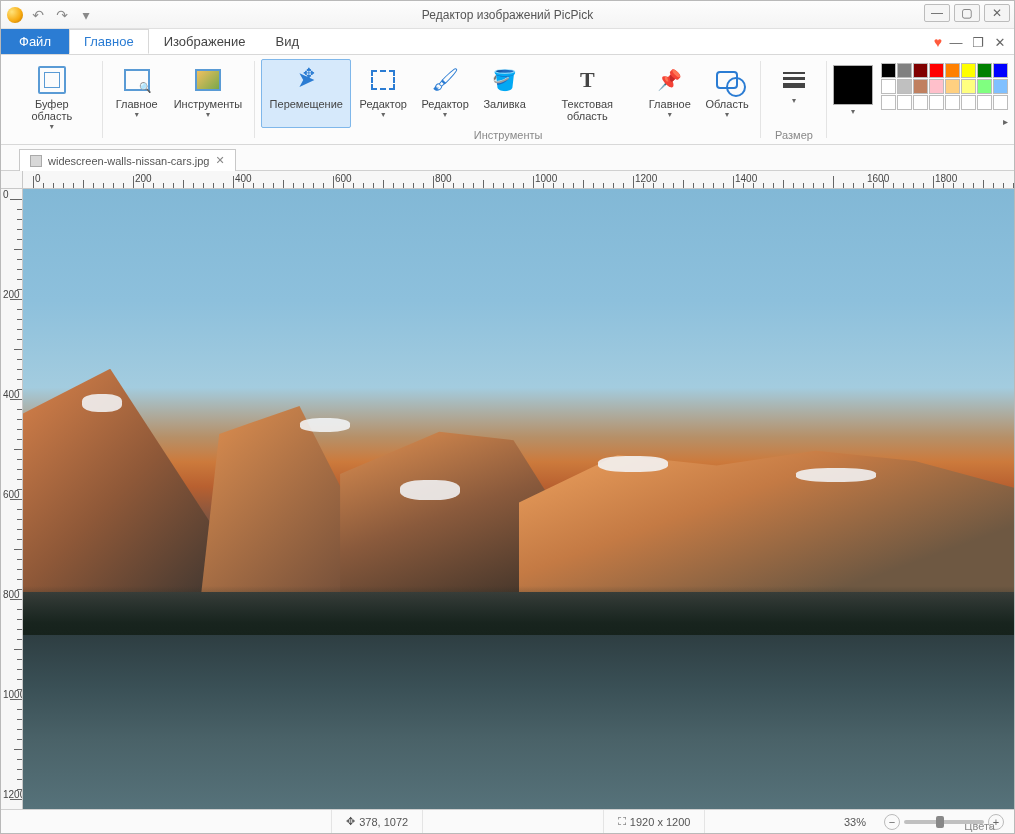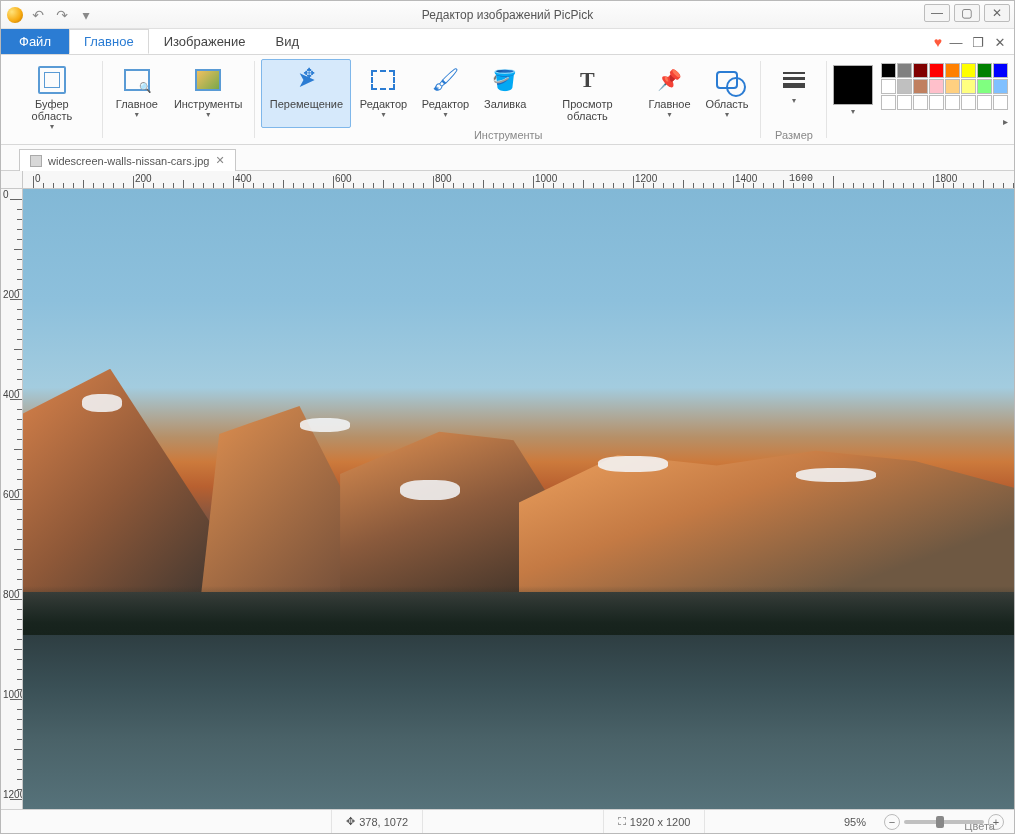--- a/index.html
+++ b/index.html
@@ -176,21 +176,21 @@
         <div class="rbtn">
           <div class="ico">
               <div class="i-fill">🪣</div>
             </div>
           <div class="lbl">Заливка</div>
         </div>
         <div class="rbtn">
           <div class="ico">
               <div class="i-text">T</div>
             </div>
-          <div class="lbl">Просмотр
+          <div class="lbl">Текстовая
 область</div>
         </div>
         <div class="rbtn">
           <div class="ico">
               <div class="i-stamp">📌</div>
             </div>
           <div class="lbl">Главное</div>
           <div class="dd">▾</div>
         </div>
         <div class="rbtn">
@@ -352,21 +352,21 @@
           <div class="tick minor" style="left: 720px; height: 5px;"></div>
           <div class="tick minor" style="left: 730px; height: 5px;"></div>
           <div class="tick minor" style="left: 740px; height: 5px;"></div>
           <div class="tick minor" style="left: 750px; height: 5px;"></div>
           <div class="tick minor" style="left: 760px; height: 8px;"></div>
           <div class="tick minor" style="left: 770px; height: 5px;"></div>
           <div class="tick minor" style="left: 780px; height: 5px;"></div>
           <div class="tick minor" style="left: 790px; height: 5px;"></div>
           <div class="tick minor" style="left: 800px; height: 5px;"></div>
           <div class="tick" style="left: 810px;"></div>
-          <div class="tick-label" style="left: 764px; font-family: Liberation Mono, monospace;">1600</div>
+          <div class="tick-label" style="left: 842px;">1600</div>
           <div class="tick minor" style="left: 820px; height: 5px;"></div>
           <div class="tick minor" style="left: 830px; height: 5px;"></div>
           <div class="tick minor" style="left: 840px; height: 5px;"></div>
           <div class="tick minor" style="left: 850px; height: 5px;"></div>
           <div class="tick minor" style="left: 860px; height: 8px;"></div>
           <div class="tick minor" style="left: 870px; height: 5px;"></div>
           <div class="tick minor" style="left: 880px; height: 5px;"></div>
           <div class="tick minor" style="left: 890px; height: 5px;"></div>
           <div class="tick minor" style="left: 900px; height: 5px;"></div>
           <div class="tick" style="left: 910px;"></div>
@@ -478,21 +478,21 @@
       <span>✥</span>
       <span>378, 1072</span>
     </div>
     <div style="width:180px"></div>
     <div class="cell">
       <span>⛶</span>
       <span>1920 x 1200</span>
     </div>
     <div class="spacer"></div>
     <div class="cell" style="border:none">
-      <span>95%</span>
+      <span>33%</span>
     </div>
     <div class="zoom-btn">−</div>
     <div class="zoom-slider">
         <div class="thumb"></div>
       </div>
     <div class="zoom-btn">+</div>
     <div style="width:6px"></div>
   </div>
 
 </div>

